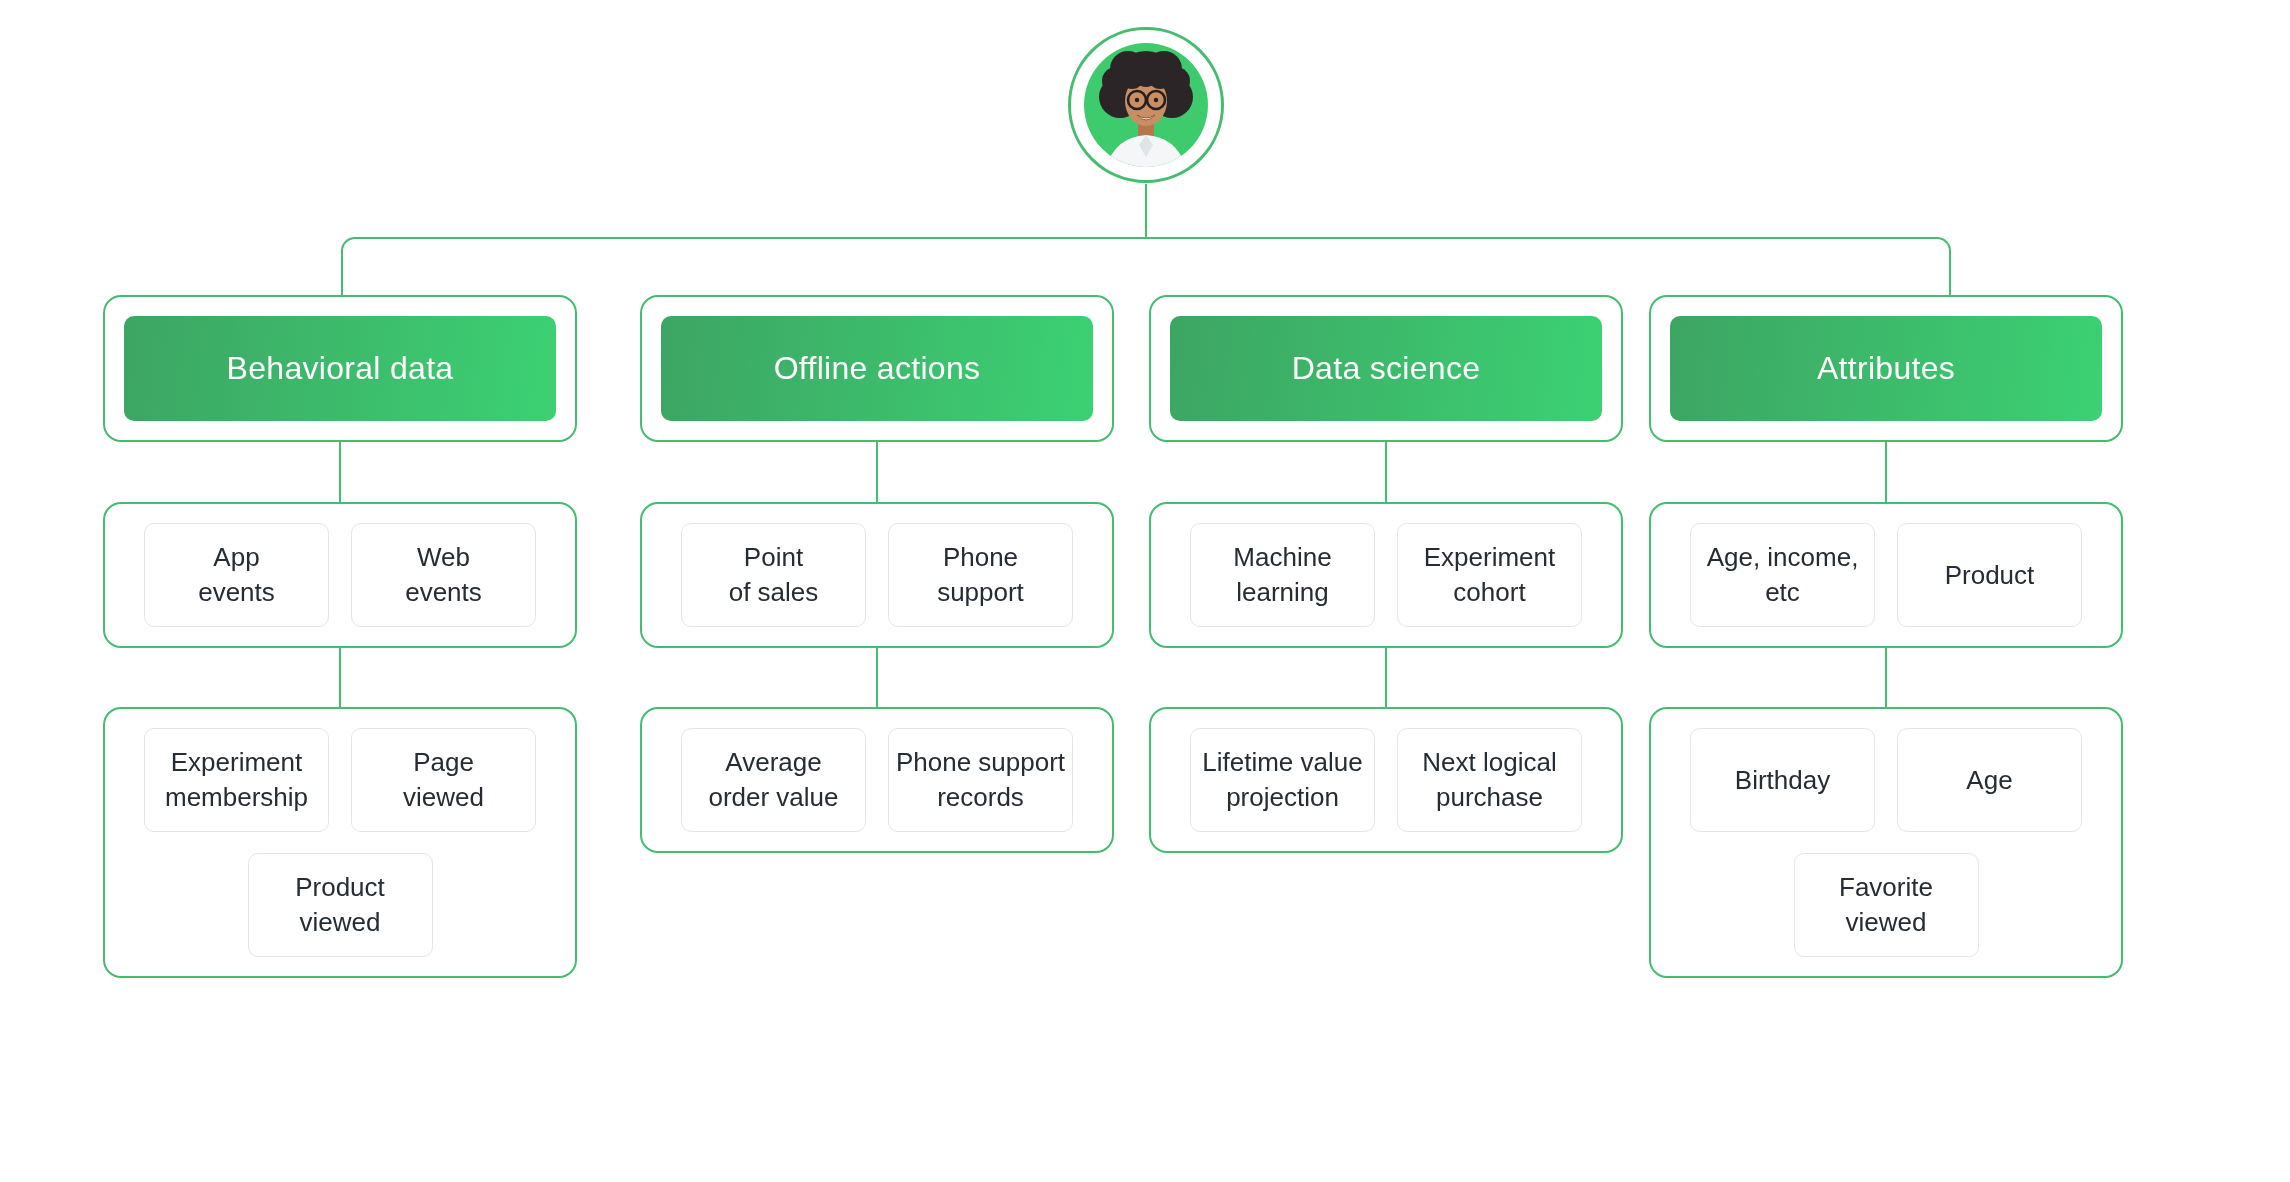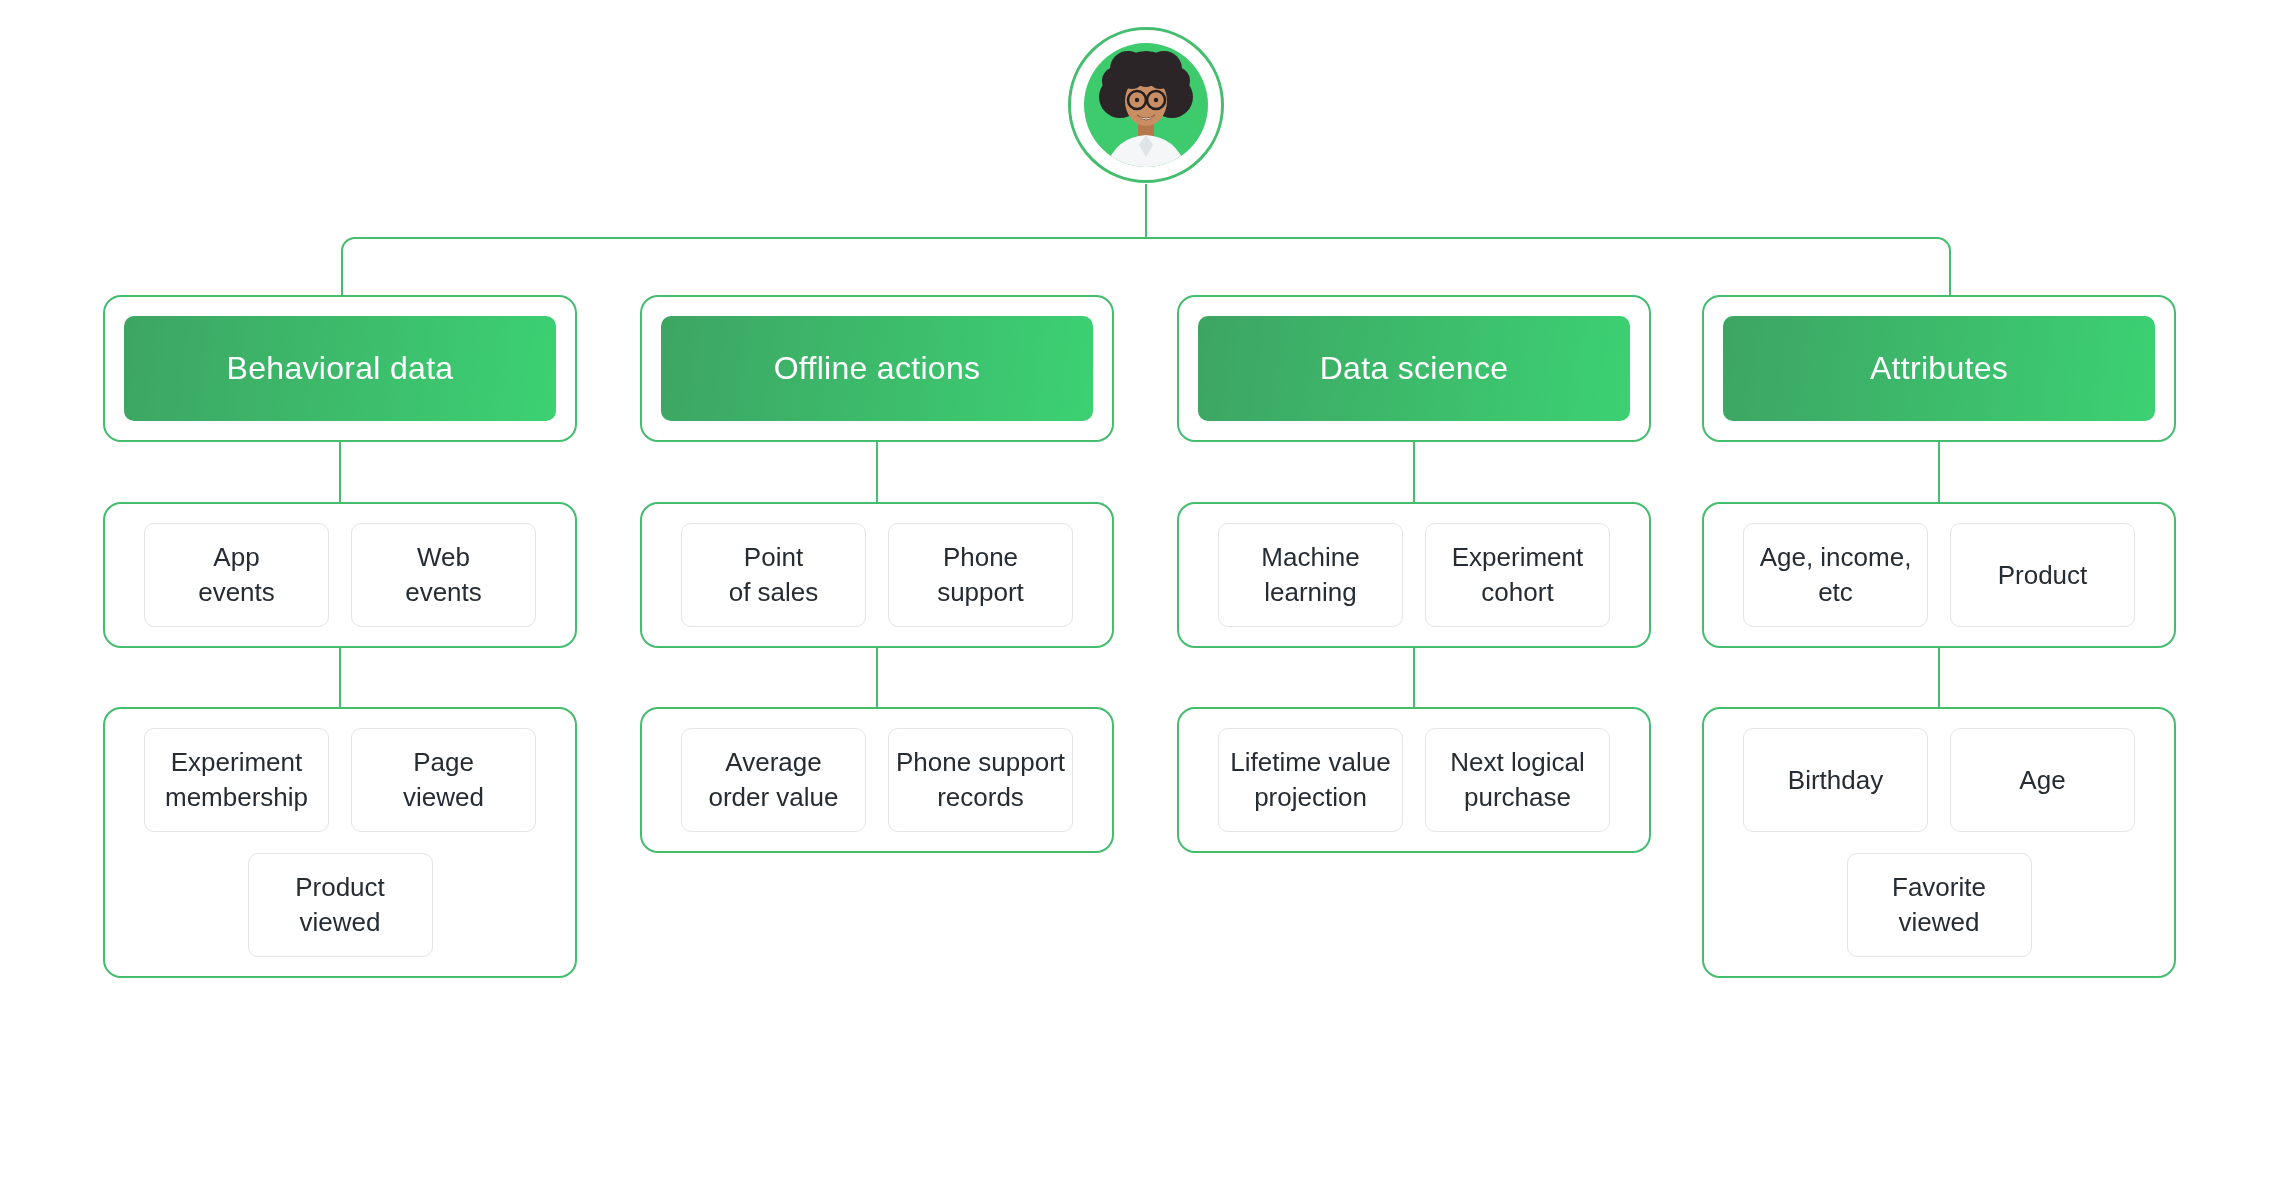--- a/index.html
+++ b/index.html
@@ -53,22 +53,22 @@
   
   .column {
     position: absolute;
     top: 295px;
     width: 474px;
     display: flex;
     flex-direction: column;
   }
   .col-1 { left: 103px; }
   .col-2 { left: 640px; }
-  .col-3 { left: 1177px; }
-  .col-4 { left: 1702px; }
+  .col-3 { left: 1149px; }
+  .col-4 { left: 1649px; }
 
   .header-box {
     box-sizing: border-box;
     height: 147px;
     border: 2px solid #45bd6f;
     border-radius: 18px;
     background: #ffffff;
     padding: 19px;
     text-align: right;
   }

